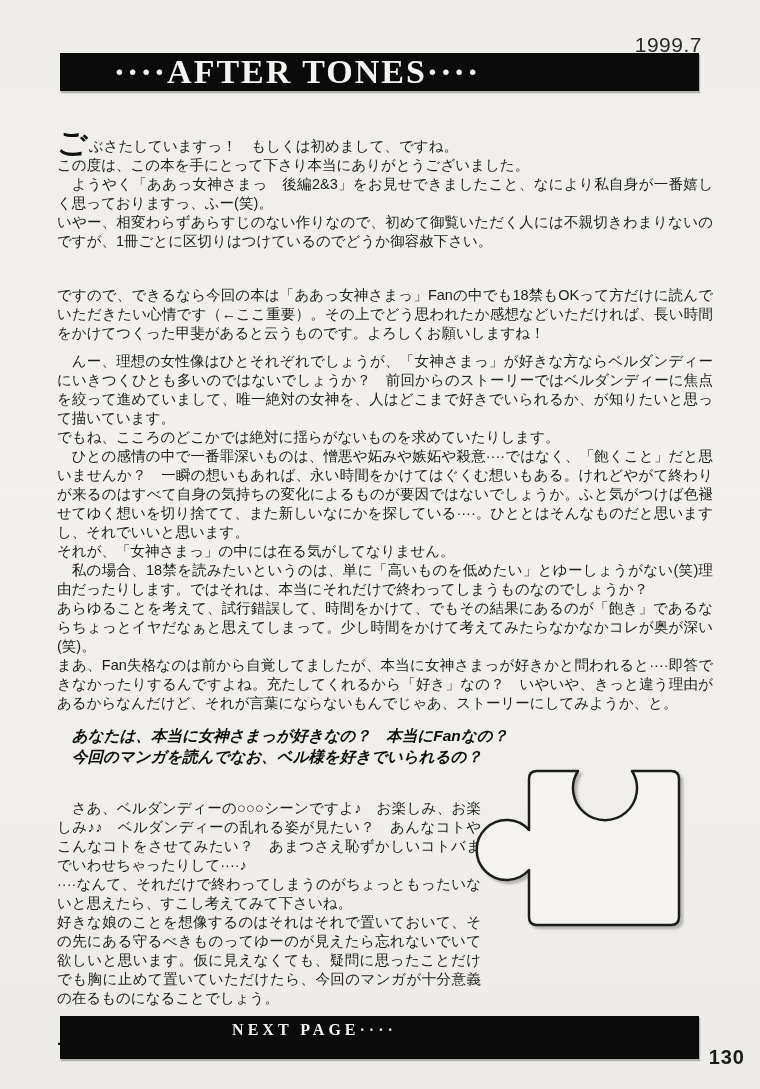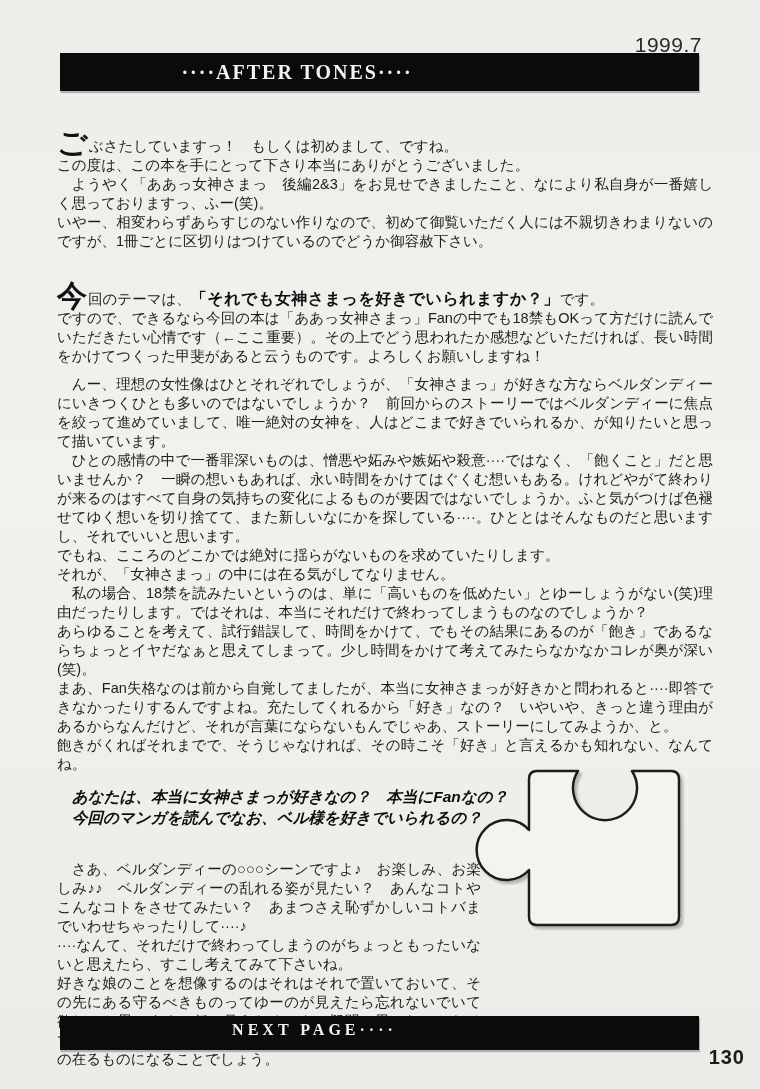--- a/index.html
+++ b/index.html
@@ -32,27 +32,27 @@
     color: #f4f3f0;
     font-family: "Liberation Serif", serif;
     font-weight: bold;
     text-align: center;
     box-shadow: 1px 2px 1px rgba(0,0,0,0.25);
   }
   .banner-top {
     top: 53px;
     height: 38px;
     line-height: 38px;
-    font-size: 20px;
+    font-size: 34px;
     letter-spacing: 2px;
     padding-right: 165px; 
   }
   .banner-bottom {
     top: 1016px;
-    height: 34px;
+    height: 43px;
     line-height: 27px;
     font-size: 16px;
     letter-spacing: 4px;
     padding-right: 130px;
   }
 
   .content {
     position: absolute;
     left: 57px;
     top: 133px;
@@ -132,33 +132,31 @@
   <div class="content">
 
     <div class="para">
       <div><span class="dropcap">ご</span><span>ぶさたしていますっ！　もしくは初めまして、ですね。</span></div>
       <div>この度は、この本を手にとって下さり本当にありがとうございました。</div>
       <div>　ようやく「ああっ女神さまっ　後編2&amp;3」をお見せできましたこと、なにより私自身が一番嬉しく思っておりますっ、ふー(笑)。</div>
       <div>いやー、相変わらずあらすじのない作りなので、初めて御覧いただく人には不親切きわまりないのですが、1冊ごとに区切りはつけているのでどうか御容赦下さい。</div>
     </div>
 
     <div class="para para-theme">
-      <div><span class="dropcap">今</span><span>回のテーマは、</span><span class="bold-inline theme-title">「それでも女神さまっを好きでいられますか？」</span><span>です。</span></div>
       <div>ですので、できるなら今回の本は「ああっ女神さまっ」Fanの中でも18禁もOKって方だけに読んでいただきたい心情です（←ここ重要）。その上でどう思われたか感想などいただければ、長い時間をかけてつくった甲斐があると云うものです。よろしくお願いしますね！</div>
     </div>
 
     <div class="para para-main">
       <div>　んー、理想の女性像はひとそれぞれでしょうが、「女神さまっ」が好きな方ならベルダンディーにいきつくひとも多いのではないでしょうか？　前回からのストーリーではベルダンディーに焦点を絞って進めていまして、唯一絶対の女神を、人はどこまで好きでいられるか、が知りたいと思って描いています。</div>
+      <div>でもね、こころのどこかでは絶対に揺らがないものを求めていたりします。</div>
       <div>　ひとの感情の中で一番罪深いものは、憎悪や妬みや嫉妬や殺意····ではなく、「飽くこと」だと思いませんか？　一瞬の想いもあれば、永い時間をかけてはぐくむ想いもある。けれどやがて終わりが来るのはすべて自身の気持ちの変化によるものが要因ではないでしょうか。ふと気がつけば色褪せてゆく想いを切り捨てて、また新しいなにかを探している····。ひととはそんなものだと思いますし、それでいいと思います。</div>
-      <div>でもね、こころのどこかでは絶対に揺らがないものを求めていたりします。</div>
       <div>それが、「女神さまっ」の中には在る気がしてなりません。</div>
       <div>　私の場合、18禁を読みたいというのは、単に「高いものを低めたい」とゆーしょうがない(笑)理由だったりします。ではそれは、本当にそれだけで終わってしまうものなのでしょうか？</div>
       <div>あらゆることを考えて、試行錯誤して、時間をかけて、でもその結果にあるのが「飽き」であるならちょっとイヤだなぁと思えてしまって。少し時間をかけて考えてみたらなかなかコレが奥が深い(笑)。</div>
       <div>まあ、Fan失格なのは前から自覚してましたが、本当に女神さまっが好きかと問われると····即答できなかったりするんですよね。充たしてくれるから「好き」なの？　いやいや、きっと違う理由があるからなんだけど、それが言葉にならないもんでじゃあ、ストーリーにしてみようか、と。</div>
-      <div>飽きがくればそれまでで、そうじゃなければ、その時こそ「好き」と言えるかも知れない、なんてね。</div>
     </div>
 
     <div class="question-block">
       <div>あなたは、本当に女神さまっが好きなの？　本当にFanなの？</div>
       <div>今回のマンガを読んでなお、ベル様を好きでいられるの？</div>
     </div>
 
     <div class="para para-tease">
       <div>　さあ、ベルダンディーの○○○シーンですよ♪　お楽しみ、お楽しみ♪♪　ベルダンディーの乱れる姿が見たい？　あんなコトやこんなコトをさせてみたい？　あまつさえ恥ずかしいコトバまでいわせちゃったりして····♪</div>
       <div>····なんて、それだけで終わってしまうのがちょっともったいないと思えたら、すこし考えてみて下さいね。</div>

